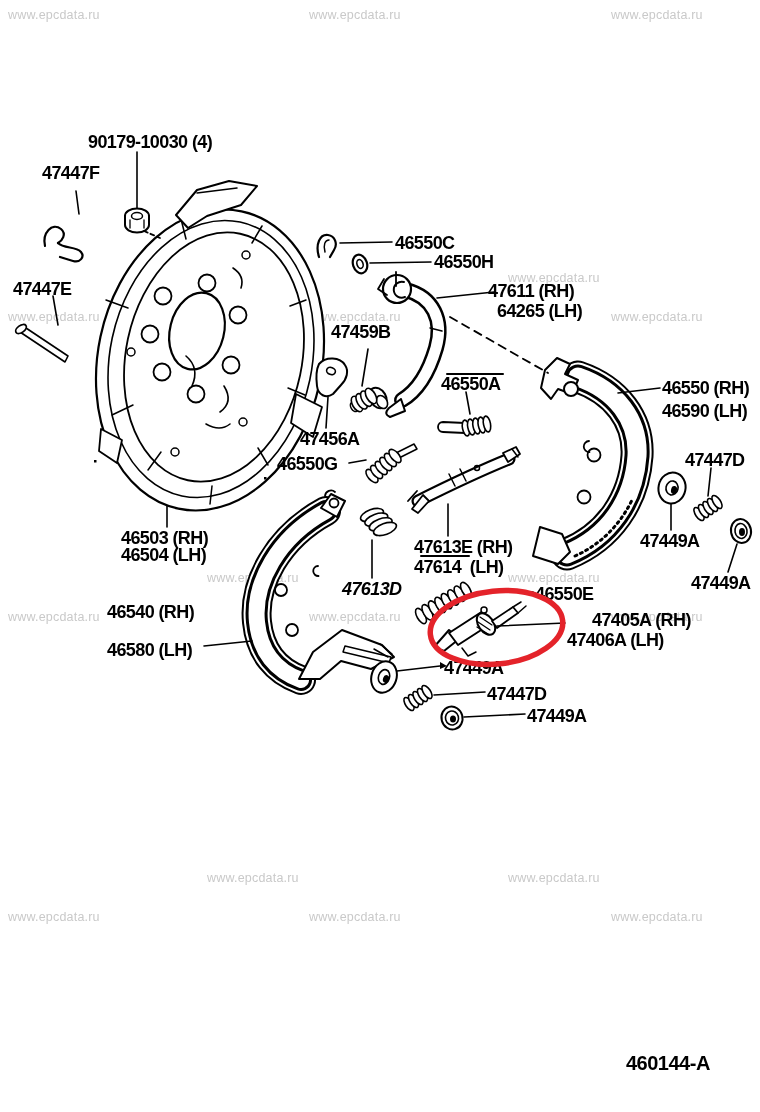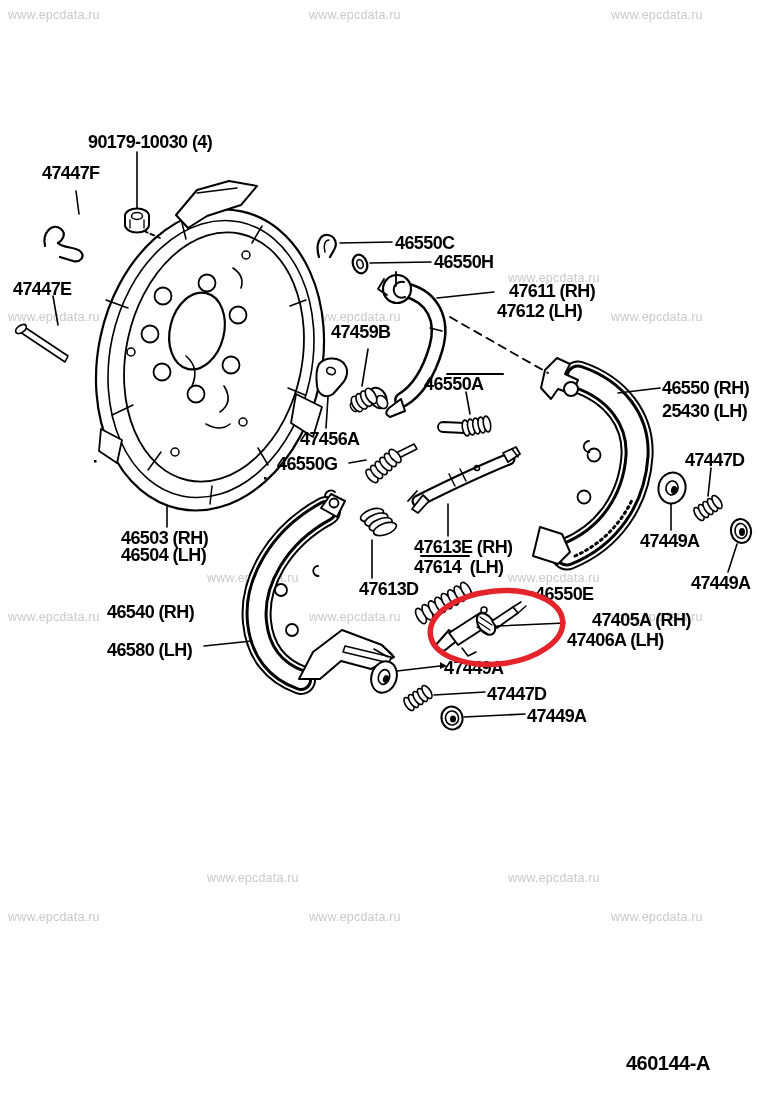--- a/index.html
+++ b/index.html
@@ -292,36 +292,36 @@
       </g>
     </g>
   </svg>
 
   <div id="labels">
       <div class="plabel" style="left: 88px; top: 133px;">90179-10030 (4)</div>
       <div class="plabel" style="left: 42px; top: 164px;">47447F</div>
       <div class="plabel" style="left: 13px; top: 280px;">47447E</div>
       <div class="plabel" style="left: 395px; top: 234px;">46550C</div>
       <div class="plabel" style="left: 434px; top: 253px;">46550H</div>
-      <div class="plabel" style="left: 509px; top: 282px;">47611 (RH)</div>
-      <div class="plabel" style="left: 497px; top: 302px;">47612 (LH)</div>
+      <div class="plabel" style="left: 488px; top: 282px;">47611 (RH)</div>
+      <div class="plabel" style="left: 497px; top: 302px;">64265 (LH)</div>
       <div class="plabel" style="left: 331px; top: 323px;">47459B</div>
-      <div class="plabel" style="left: 424px; top: 375px; text-align: center;">46550A</div>
+      <div class="plabel" style="left: 441px; top: 375px; text-align: center;">46550A</div>
       <div class="plabel" style="left: 662px; top: 379px;">46550 (RH)</div>
-      <div class="plabel" style="left: 662px; top: 402px;">25430 (LH)</div>
+      <div class="plabel" style="left: 662px; top: 402px;">46590 (LH)</div>
       <div class="plabel" style="left: 300px; top: 430px;">47456A</div>
       <div class="plabel" style="left: 277px; top: 455px;">46550G</div>
       <div class="plabel" style="left: 685px; top: 451px;">47447D</div>
       <div class="plabel" style="left: 640px; top: 532px;">47449A</div>
       <div class="plabel" style="left: 691px; top: 574px;">47449A</div>
       <div class="plabel" style="left: 121px; top: 529px;">46503 (RH)</div>
       <div class="plabel" style="left: 121px; top: 546px;">46504 (LH)</div>
       <div class="plabel" style="left: 414px; top: 538px;">47613E (RH)</div>
       <div class="plabel" style="left: 414px; top: 558px;">47614  (LH)</div>
-      <div class="plabel" style="left: 359px; top: 580px;">47613D</div>
+      <div class="plabel" style="left: 342px; top: 580px; font-style: italic;">47613D</div>
       <div class="plabel" style="left: 535px; top: 585px;">46550E</div>
       <div class="plabel" style="left: 592px; top: 611px;">47405A (RH)</div>
       <div class="plabel" style="left: 567px; top: 631px; text-align: center;">47406A (LH)</div>
       <div class="plabel" style="left: 107px; top: 603px;">46540 (RH)</div>
       <div class="plabel" style="left: 107px; top: 641px;">46580 (LH)</div>
       <div class="plabel" style="left: 444px; top: 659px;">47449A</div>
       <div class="plabel" style="left: 487px; top: 685px;">47447D</div>
       <div class="plabel" style="left: 527px; top: 707px;">47449A</div>
     </div>
 

